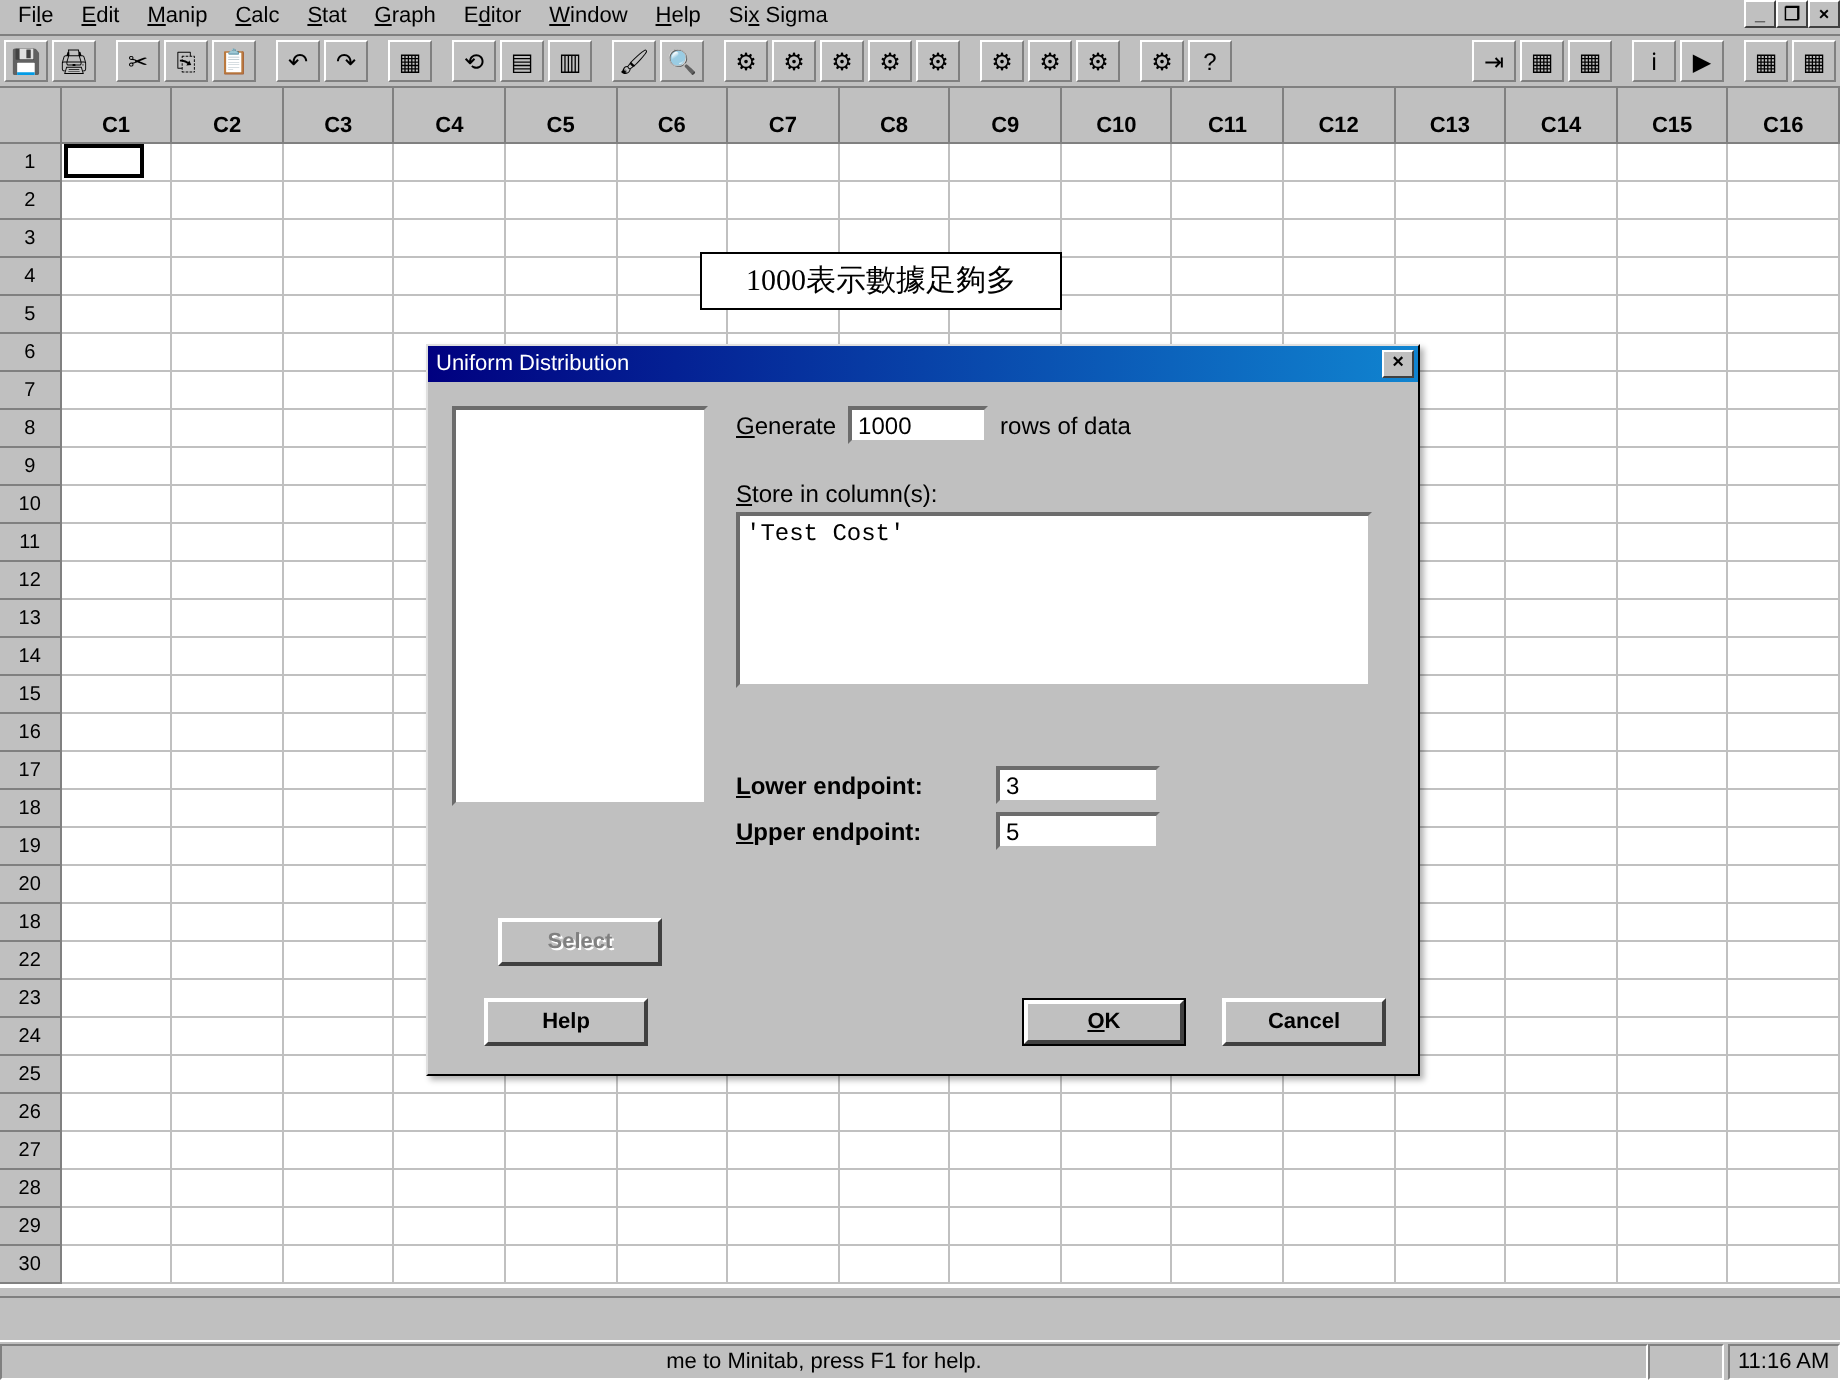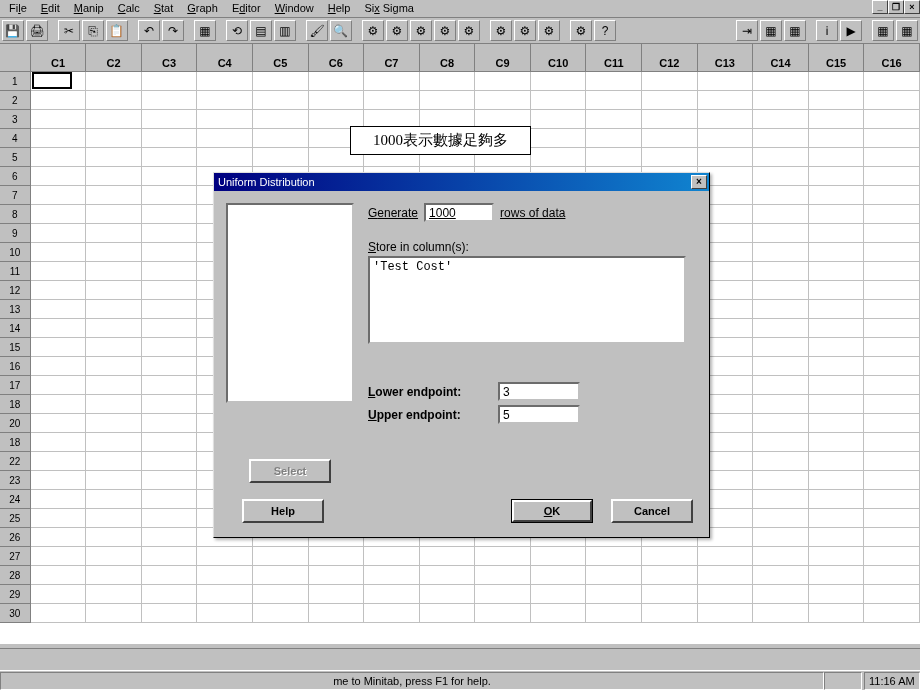--- a/index.html
+++ b/index.html
@@ -182,21 +182,20 @@
   background: #fff;
   border: 2px inset #c0c0c0;
 }
 .right-col { flex: 1; }
 .field-row {
   display: flex;
   align-items: center;
   gap: 6px;
   margin-bottom: 10px;
   font-size: 12px;
-  text-decoration: underline;
 }
 .field-label { font-weight: normal; }
 .field-label u { text-decoration: underline; }
 .text-input {
   background: #fff;
   border: 2px inset #c0c0c0;
   height: 19px;
   padding: 1px 3px;
   font-family: inherit;
   font-size: 12px;
@@ -702,20 +701,39 @@
         <div class="cell"></div>
         <div class="cell"></div>
         <div class="cell"></div>
         <div class="cell"></div>
         <div class="cell"></div>
         <div class="cell"></div>
         <div class="cell"></div>
         <div class="cell"></div>
       </div>
       <div class="grid-row">
+        <div class="row-header">19</div>
+        <div class="cell"></div>
+        <div class="cell"></div>
+        <div class="cell"></div>
+        <div class="cell"></div>
+        <div class="cell"></div>
+        <div class="cell"></div>
+        <div class="cell"></div>
+        <div class="cell"></div>
+        <div class="cell"></div>
+        <div class="cell"></div>
+        <div class="cell"></div>
+        <div class="cell"></div>
+        <div class="cell"></div>
+        <div class="cell"></div>
+        <div class="cell"></div>
+        <div class="cell"></div>
+      </div>
+      <div class="grid-row">
         <div class="row-header">20</div>
         <div class="cell"></div>
         <div class="cell"></div>
         <div class="cell"></div>
         <div class="cell"></div>
         <div class="cell"></div>
         <div class="cell"></div>
         <div class="cell"></div>
         <div class="cell"></div>
         <div class="cell"></div>

